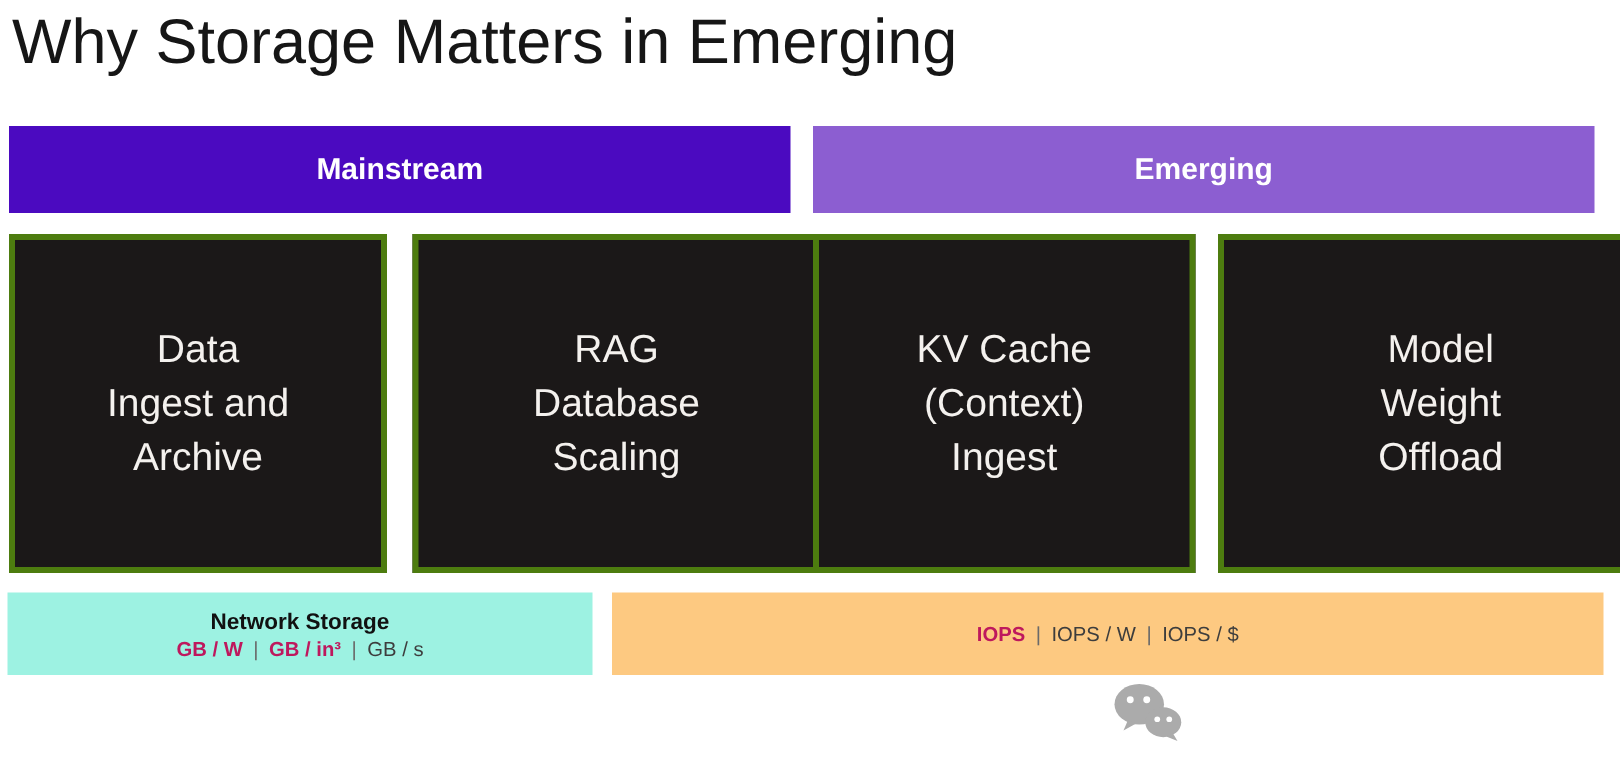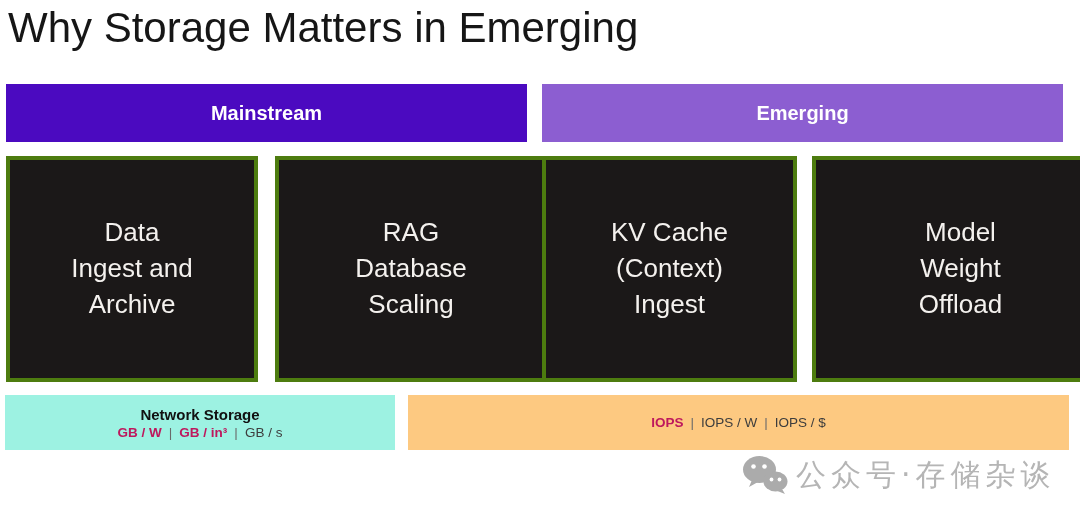--- a/index.html
+++ b/index.html
@@ -130,16 +130,15 @@
     <svg class="wechat-icon" viewBox="0 0 46 40" xmlns="http://www.w3.org/2000/svg">
       <ellipse cx="17.5" cy="14.5" rx="16.5" ry="13.5" fill="#ababab"></ellipse>
       <path d="M10 25 L7 32 L16 27 Z" fill="#ababab"></path>
       <circle cx="11.5" cy="11.5" r="2.3" fill="#ffffff"></circle>
       <circle cx="22.5" cy="11.5" r="2.3" fill="#ffffff"></circle>
       <ellipse cx="33.5" cy="26.5" rx="12" ry="10" fill="#ababab"></ellipse>
       <path d="M40 34 L43 39 L35.5 36 Z" fill="#ababab"></path>
       <circle cx="29.5" cy="24.5" r="1.9" fill="#ffffff"></circle>
       <circle cx="37.5" cy="24.5" r="1.9" fill="#ffffff"></circle>
     </svg>
-    <span class="wm-text">公众号·存储杂谈</span>
   </div>
 
 </div>
 
 </body></html>

